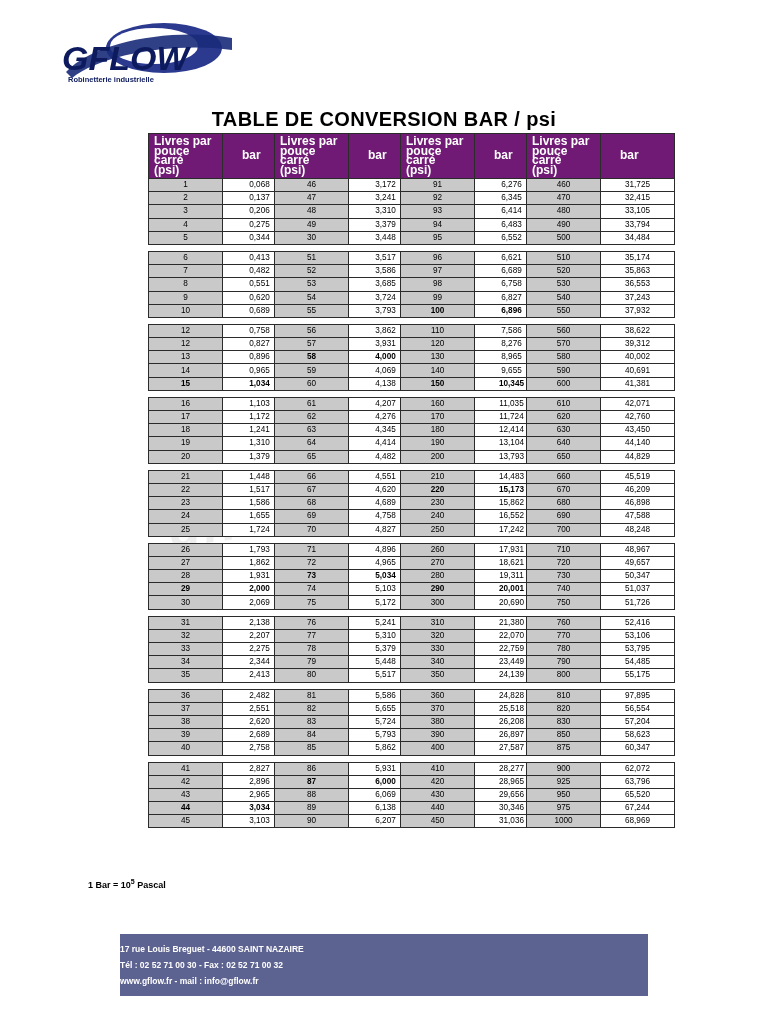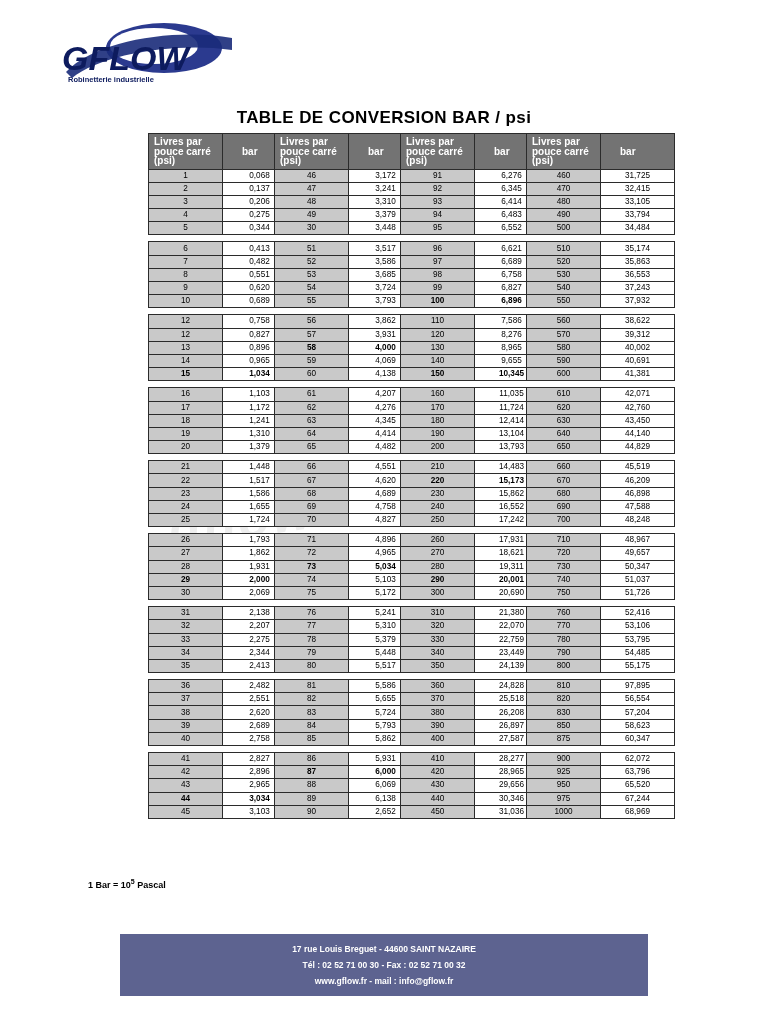--- a/index.html
+++ b/index.html
@@ -11,21 +11,21 @@
     position:relative;
     overflow:hidden;
   }
   .logo{
     position:absolute; left:56px; top:20px; width:180px; height:75px;
   }
   .logo svg{display:block;}
   .page-title{
     position:absolute; top:108px; left:0; width:768px;
     text-align:center;
-    font-size:17px; font-weight:bold; letter-spacing:0.4px;
+    font-size:20px; font-weight:bold; letter-spacing:0.4px;
   }
   .tables{
     position:absolute; top:133px; left:148px; width:496px;
     display:flex; flex-direction:row; gap:8px;
   }
   .col-table{
     width:118px;
   }
   table{
     border-collapse:collapse;
@@ -34,24 +34,24 @@
   }
   th, td{
     border:1px solid #2b2b2b;
     font-size:8.2px;
     text-align:center;
     height:12.2px;
     padding:0;
     line-height:12px;
   }
   thead th{
-    background:#737373;
+    background:#701a75;
     color:#ffffff;
     font-weight:bold;
-    font-size:10px;
+    font-size:12px;
     height:auto;
     padding:3px 2px;
     line-height:9.5px;
     vertical-align:middle;
   }
   th.c-psi{width:66px;text-align:left;padding-left:5px;}
   th.c-bar{width:52px;text-align:left;padding-left:19px;}
   td.psi{background:#c9c9c9;width:66px;}
   td.bar{background:#ffffff;width:52px;}
   tr.spacer td{
@@ -63,21 +63,21 @@
     font-size:9px; font-weight:bold;
   }
   .footnote sup{font-size:7px;vertical-align:super;}
   .addr-band{
     position:absolute; left:120px; top:934px; width:528px; height:62px;
     background:#5d6390;
     color:#ffffff;
     text-align:center;
     font-size:8.5px;
     font-weight:bold;
-    display:flex;flex-direction:column;align-items:center;justify-content:center;
+    display:flex;flex-direction:column;align-items:flex-start;justify-content:center;
     gap:5px;
   }
   .addr-band div{line-height:11px;}
   .watermark{
     position:absolute;left:170px;top:470px;width:430px;height:110px;
     color:rgba(120,120,120,0.13);
     font-size:52px;font-weight:bold;font-style:italic;
     transform:rotate(-8deg);
     pointer-events:none;
     letter-spacing:2px;
@@ -529,21 +529,21 @@
           <tr>
             <td class="psi">88</td>
             <td class="bar">6,069</td>
           </tr>
           <tr>
             <td class="psi">89</td>
             <td class="bar">6,138</td>
           </tr>
           <tr>
             <td class="psi">90</td>
-            <td class="bar">2,652</td>
+            <td class="bar">6,207</td>
           </tr>
         </tbody>
       </table>
     </div>
     <div class="col-table">
       <table>
         <thead>
           <tr>
             <th class="c-psi">
               <div>Livres par</div>

